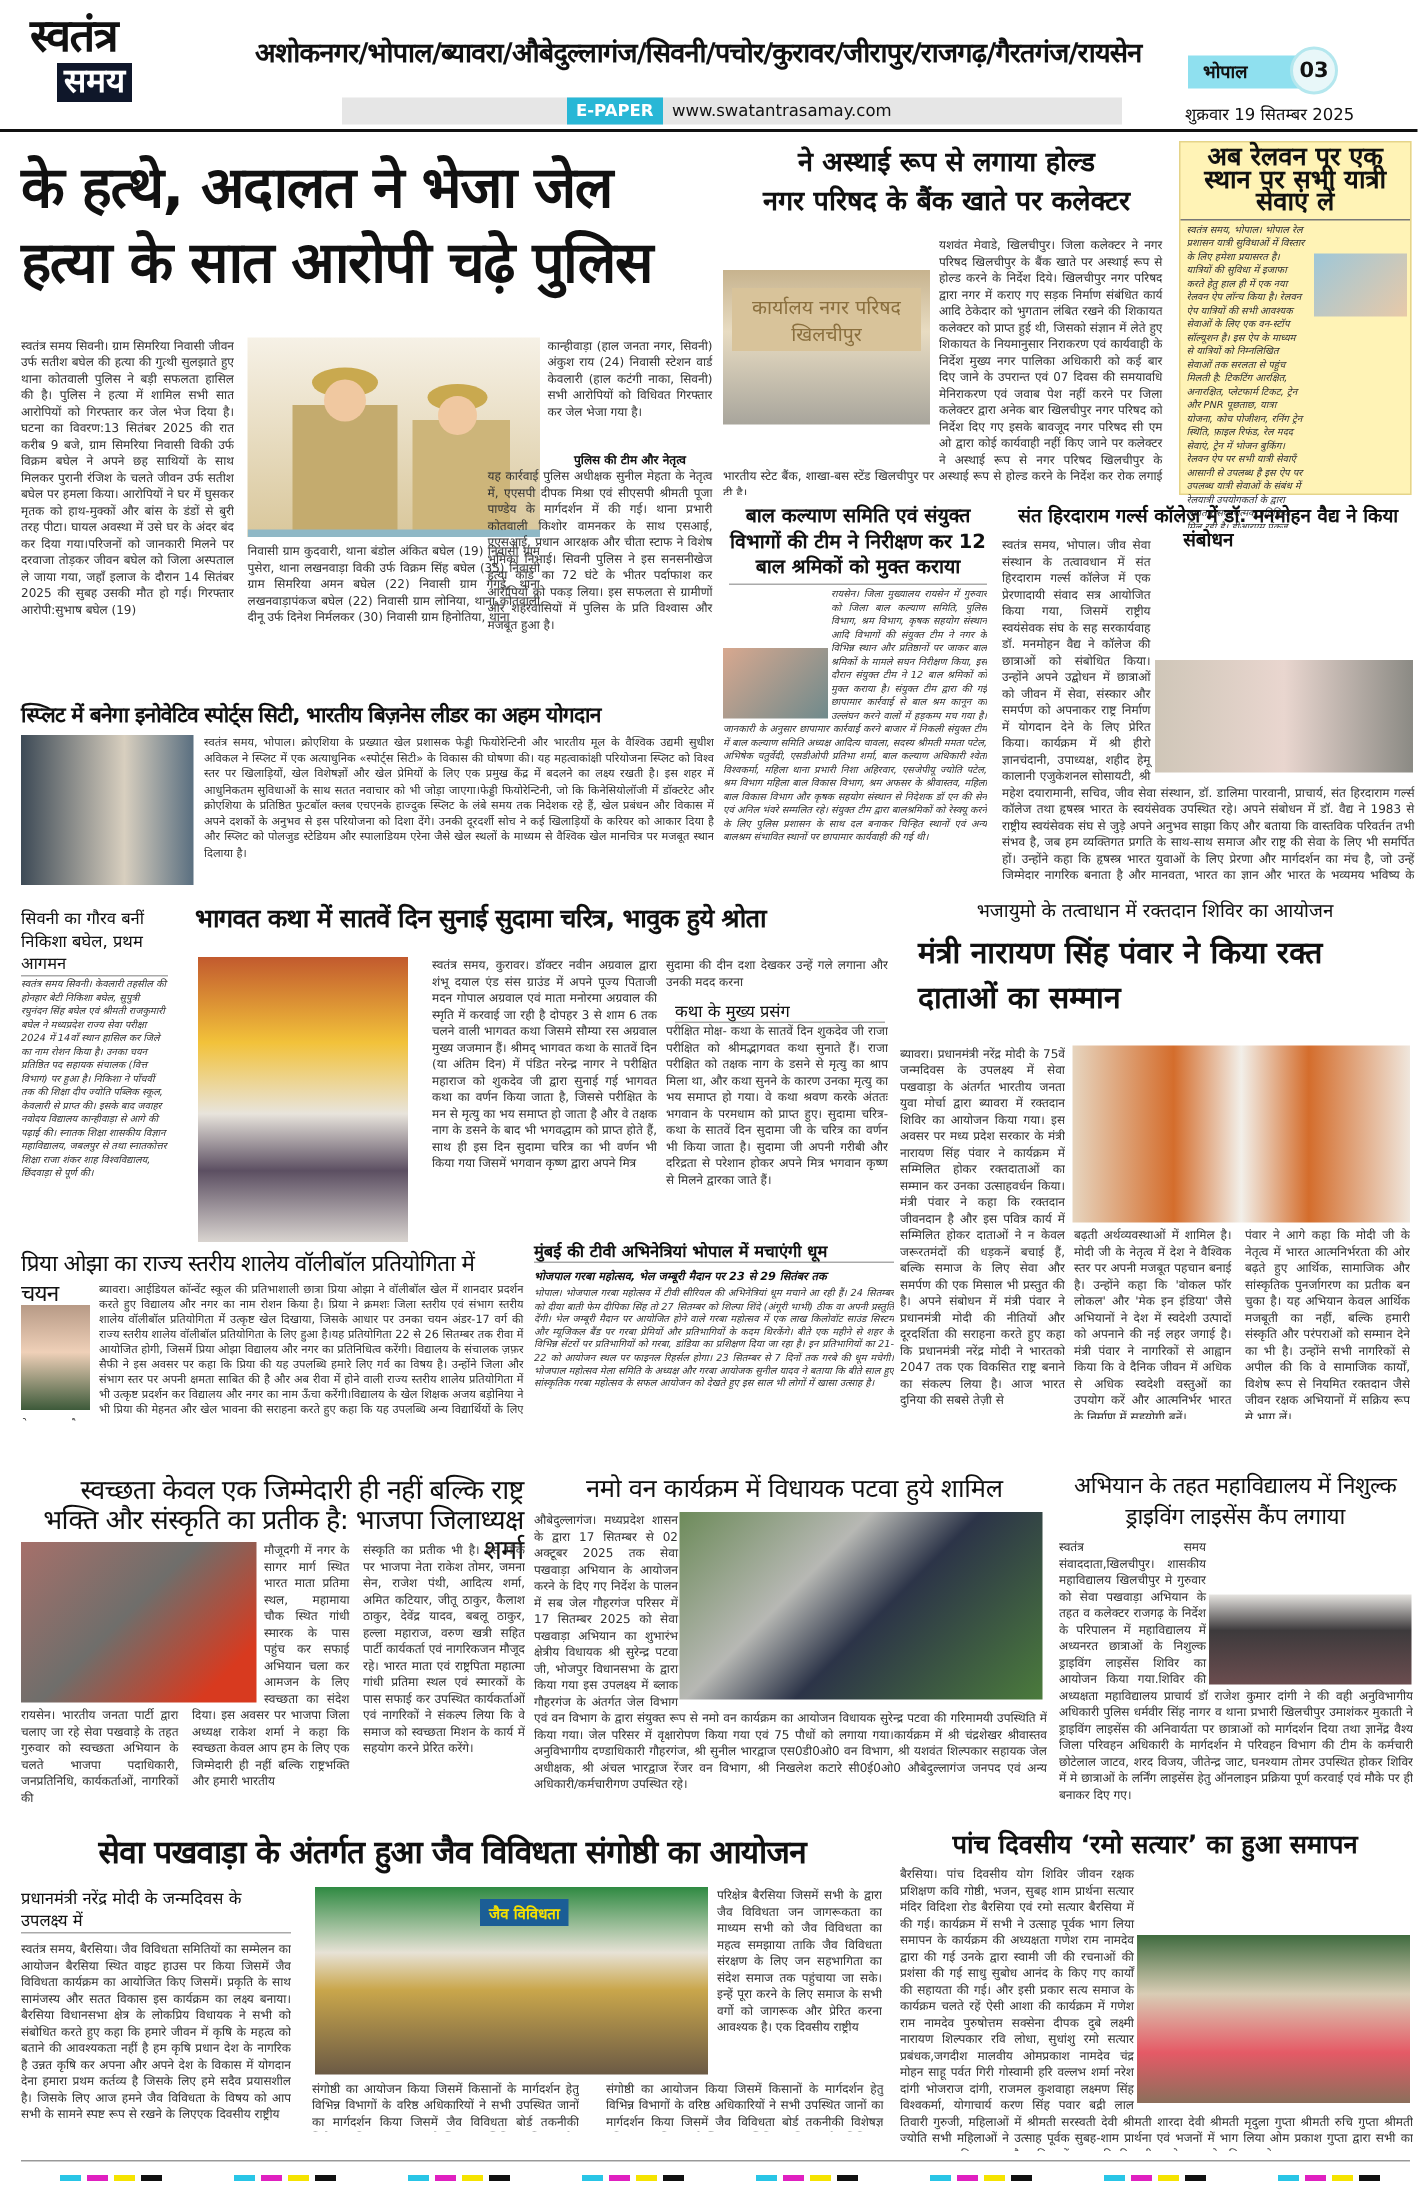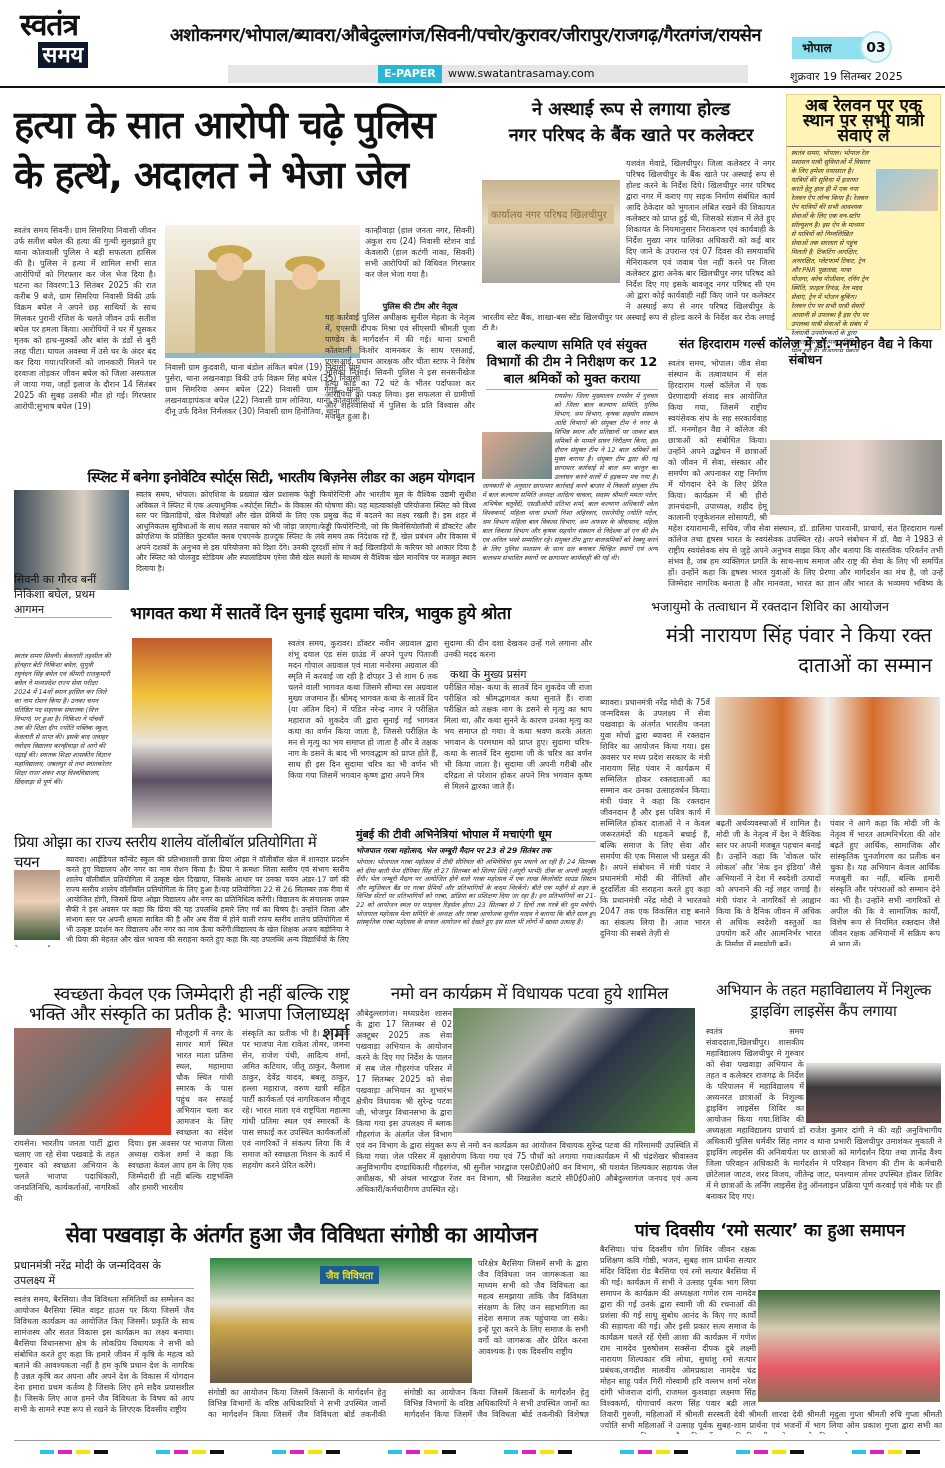--- a/index.html
+++ b/index.html
@@ -32,22 +32,22 @@
 <div class="abs cities">अशोकनगर/भोपाल/ब्यावरा/औबेदुल्लागंज/सिवनी/पचोर/कुरावर/जीरापुर/राजगढ़/गैरतगंज/रायसेन</div>
 <div class="abs bar"></div>
 <div class="abs epaper">E-PAPER</div>
 <div class="abs url">www.swatantrasamay.com</div>
 <div class="abs edition">भोपाल</div>
 <div class="abs pageno">03</div>
 <div class="abs date">शुक्रवार 19 सितम्बर 2025</div>
 <div class="abs rule"></div>
 
 <div class="abs h1" style="left:14px;top:100px;width:460px;font-size:38px;line-height:50px">
+  <div>के हत्थे, अदालत ने भेजा जेल</div>
   <div>हत्या के सात आरोपी चढ़े पुलिस</div>
-  <div>के हत्थे, अदालत ने भेजा जेल</div>
 </div>
 <div class="abs body" style="left:14px;top:225px;width:142px;height:220px">स्वतंत्र समय सिवनी। ग्राम सिमरिया निवासी जीवन उर्फ सतीश बघेल की हत्या की गुत्थी सुलझाते हुए थाना कोतवाली पुलिस ने बड़ी सफलता हासिल की है। पुलिस ने हत्या में शामिल सभी सात आरोपियों को गिरफ्तार कर जेल भेज दिया है। घटना का विवरण:13 सितंबर 2025 की रात करीब 9 बजे, ग्राम सिमरिया निवासी विकी उर्फ विक्रम बघेल ने अपने छह साथियों के साथ मिलकर पुरानी रंजिश के चलते जीवन उर्फ सतीश बघेल पर हमला किया। आरोपियों ने घर में घुसकर मृतक को हाथ-मुक्कों और बांस के डंडों से बुरी तरह पीटा। घायल अवस्था में उसे घर के अंदर बंद कर दिया गया।परिजनों को जानकारी मिलने पर दरवाजा तोड़कर जीवन बघेल को जिला अस्पताल ले जाया गया, जहाँ इलाज के दौरान 14 सितंबर 2025 की सुबह उसकी मौत हो गई। गिरफ्तार आरोपी:सुभाष बघेल (19)</div>
 <div class="abs photo" style="left:165px;top:225px;width:195px;height:133px;background:linear-gradient(180deg,#f6f1e6,#d9c79b)">
   <svg width="195" height="133" viewBox="0 0 195 133">
     <rect x="30" y="45" width="70" height="88" fill="#c4ab6e"></rect>
     <rect x="110" y="55" width="65" height="78" fill="#cdb57a"></rect>
     <ellipse cx="65" cy="30" rx="22" ry="10" fill="#c9a94f"></ellipse>
     <circle cx="65" cy="42" r="14" fill="#f0c8a0"></circle>
     <ellipse cx="140" cy="40" rx="20" ry="9" fill="#c9a94f"></ellipse>
     <circle cx="140" cy="52" r="13" fill="#f0c8a0"></circle>
@@ -57,21 +57,21 @@
 <div class="abs body" style="left:165px;top:362px;width:195px;height:84px">निवासी ग्राम कुदवारी, थाना बंडोल अंकित बघेल (19) निवासी ग्राम पुसेरा, थाना लखनवाड़ा विकी उर्फ विक्रम सिंह बघेल (35) निवासी ग्राम सिमरिया अमन बघेल (22) निवासी ग्राम गंगई, थाना लखनवाड़ापंकज बघेल (22) निवासी ग्राम लोनिया, थाना कोतवाली दीनू उर्फ दिनेश निर्मलकर (30) निवासी ग्राम हिनोतिया, थाना</div>
 <div class="abs body" style="left:365px;top:225px;width:110px;height:72px">कान्हीवाड़ा (हाल जनता नगर, सिवनी) अंकुश राय (24) निवासी स्टेशन वार्ड केवलारी (हाल कटंगी नाका, सिवनी) सभी आरोपियों को विधिवत गिरफ्तार कर जेल भेजा गया है।</div>
 <div class="abs" style="left:365px;top:300px;width:110px;font-size:8px;font-weight:bold;text-align:center">पुलिस की टीम और नेतृत्व</div>
 <div class="abs body" style="left:325px;top:312px;width:150px;height:134px">यह कार्रवाई पुलिस अधीक्षक सुनील मेहता के नेतृत्व में, एएसपी दीपक मिश्रा एवं सीएसपी श्रीमती पूजा पाण्डेय के मार्गदर्शन में की गई। थाना प्रभारी कोतवाली किशोर वामनकर के साथ एसआई, एएसआई, प्रधान आरक्षक और चीता स्टाफ ने विशेष भूमिका निभाई। सिवनी पुलिस ने इस सनसनीखेज हत्या कांड का 72 घंटे के भीतर पर्दाफाश कर आरोपियों को पकड़ लिया। इस सफलता से ग्रामीणों और शहरवासियों में पुलिस के प्रति विश्वास और मजबूत हुआ है।</div>
 
 <div class="abs h1" style="left:486px;top:96px;width:290px;font-size:18px;line-height:26px;text-align:center;letter-spacing:0">
   <div>ने अस्थाई रूप से लगाया होल्ड</div>
   <div>नगर परिषद के बैंक खाते पर कलेक्टर</div>
 </div>
 <div class="abs photo" style="left:482px;top:180px;width:138px;height:103px;background:linear-gradient(180deg,#c7b38e 0%,#e8dcc2 40%,#a8a59c 100%)">
-  <div style="margin:24px 6px;background:#d8c39a;color:#8a6f3e;font-size:10px;padding:3px">कार्यालय नगर परिषद खिलचीपुर</div>
+  <div style="margin:12px 6px;background:#d8c39a;color:#8a6f3e;font-size:13px;text-align:center;padding:3px">कार्यालय नगर परिषद खिलचीपुर</div>
 </div>
 <div class="abs body" style="left:482px;top:158px;width:293px;height:172px;text-indent:0">
   <div style="float:left;width:144px;height:128px;margin-top:22px"></div>
   <span>यशवंत मेवाडे, खिलचीपुर। जिला कलेक्टर ने नगर परिषद खिलचीपुर के बैंक खाते पर अस्थाई रूप से होल्ड करने के निर्देश दिये। खिलचीपुर नगर परिषद द्वारा नगर में कराए गए सड़क निर्माण संबंधित कार्य आदि ठेकेदार को भुगतान लंबित रखने की शिकायत कलेक्टर को प्राप्त हुई थी, जिसको संज्ञान में लेते हुए शिकायत के नियमानुसार निराकरण एवं कार्यवाही के निर्देश मुख्य नगर पालिका अधिकारी को कई बार दिए जाने के उपरान्त एवं 07 दिवस की समयावधि मेनिराकरण एवं जवाब पेश नहीं करने पर जिला कलेक्टर द्वारा अनेक बार खिलचीपुर नगर परिषद को निर्देश दिए गए इसके बावजूद नगर परिषद सी एम ओ द्वारा कोई कार्यवाही नहीं किए जाने पर कलेक्टर ने अस्थाई रूप से नगर परिषद खिलचीपुर के भारतीय स्टेट बैंक, शाखा-बस स्टेंड खिलचीपुर पर अस्थाई रूप से होल्ड करने के निर्देश कर रोक लगाई दी है।</span>
 </div>
 
 <div class="abs box-yellow" style="left:786px;top:94px;width:155px;height:236px">
   <div style="font-weight:bold;font-size:17px;line-height:15px;text-align:center;padding:3px 4px;border-bottom:1px solid #777">अब रेलवन पर एक स्थान पर सभी यात्री सेवाएं लें</div>
   <div style="float:right;width:62px;height:42px;margin:22px 2px 2px 2px;background:linear-gradient(135deg,#9ec7d8,#e8c9a8)"></div>
   <div class="body" style="font-size:6.5px;line-height:9px;padding:2px 4px;font-style:italic;text-align:left;height:205px">स्वतंत्र समय, भोपाल। भोपाल रेल प्रशासन यात्री सुविधाओं में विस्तार के लिए हमेशा प्रयासरत है। यात्रियों की सुविधा में इजाफा करते हेतु हाल ही में एक नया रेलवन ऐप लॉन्च किया है। रेलवन ऐप यात्रियों की सभी आवश्यक सेवाओं के लिए एक वन-स्टॉप सॉल्यूशन है। इस ऐप के माध्यम से यात्रियों को निम्नलिखित सेवाओं तक सरलता से पहुंच मिलती है: टिकटिंग आरक्षित, अनारक्षित, प्लेटफार्म टिकट, ट्रेन और PNR पूछताछ, यात्रा योजना, कोच पोजीशन, रनिंग ट्रेन स्थिति, फ़ाइल रिफंड, रेल मदद सेवाएं, ट्रेन में भोजन बुकिंग। रेलवन ऐप पर सभी यात्री सेवाएँ आसानी से उपलब्ध है इस ऐप पर उपलब्ध यात्री सेवाओं के संबंध में रेलयात्री उपयोगकर्ता के द्वारा लगातार सकारात्मक प्रतिक्रिया मिल रही है। डीआरएम पंकज त्यागी के मार्गदर्शन एवं सीनियर डीसीएम श्री सौरभ कटारिया के नेतृत्व में भोपाल रेल मंडल में दिनांक 17.09.2025 से 02.10.2025 तक जनजागरूकता अभियान चलाया जा रहा है।</div>
@@ -84,36 +84,36 @@
   <span>रायसेन। जिला मुख्यालय रायसेन में गुरुवार को जिला बाल कल्याण समिति, पुलिस विभाग, श्रम विभाग, कृषक सहयोग संस्थान आदि विभागों की संयुक्त टीम ने नगर के विभिन्न स्थान और प्रतिष्ठानों पर जाकर बाल श्रमिकों के मामले सघन निरीक्षण किया, इस दौरान संयुक्त टीम ने 12 बाल श्रमिकों को मुक्त कराया है। संयुक्त टीम द्वारा की गई छापामार कार्रवाई से बाल श्रम कानून का उल्लंघन करने वालों में हड़कम्प मच गया है। जानकारी के अनुसार छापामार कार्रवाई करने बाजार में निकली संयुक्त टीम में बाल कल्याण समिति अध्यक्ष आदित्य चावला, सदस्य श्रीमती ममता पटेल, अभिषेक चतुर्वेदी, एसडीओपी प्रतिभा शर्मा, बाल कल्याण अधिकारी श्वेता विश्वकर्मा, महिला थाना प्रभारी निशा अहिरवार, एसजेपीयू ज्योति पटेल, श्रम विभाग महिला बाल विकास विभाग, श्रम अफसर के श्रीवास्तव, महिला बाल विकास विभाग और कृषक सहयोग संस्थान से निदेशक डॉ एन की सेन एवं अनिल भंवरे सम्मलित रहे। संयुक्त टीम द्वारा बालश्रमिकों को रेस्क्यू करने के लिए पुलिस प्रशासन के साथ दल बनाकर चिन्हित स्थानों एवं अन्य बालश्रम संभावित स्थानों पर छापामार कार्यवाही की गई थी।</span>
 </div>
 
 <div class="abs h1" style="left:668px;top:336px;width:275px;font-size:12.5px;line-height:16px;letter-spacing:0;text-align:center">संत हिरदाराम गर्ल्स कॉलेज में डॉ. मनमोहन वैद्य ने किया संबोधन</div>
 <div class="abs photo" style="left:770px;top:440px;width:172px;height:75px;background:linear-gradient(90deg,#cfc6b8,#e9d6cf,#8b8a84)"></div>
 <div class="abs body" style="left:668px;top:358px;width:275px;height:230px">
   <div style="float:right;width:176px;height:78px;margin-top:82px"></div>
   <span>स्वतंत्र समय, भोपाल। जीव सेवा संस्थान के तत्वावधान में संत हिरदाराम गर्ल्स कॉलेज में एक प्रेरणादायी संवाद सत्र आयोजित किया गया, जिसमें राष्ट्रीय स्वयंसेवक संघ के सह सरकार्यवाह डॉ. मनमोहन वैद्य ने कॉलेज की छात्राओं को संबोधित किया। उन्होंने अपने उद्बोधन में छात्राओं को जीवन में सेवा, संस्कार और समर्पण को अपनाकर राष्ट्र निर्माण में योगदान देने के लिए प्रेरित किया। कार्यक्रम में श्री हीरो ज्ञानचंदानी, उपाध्यक्ष, शहीद हेमू कालानी एजुकेशनल सोसायटी, श्री महेश दयारामानी, सचिव, जीव सेवा संस्थान, डॉ. डालिमा पारवानी, प्राचार्य, संत हिरदाराम गर्ल्स कॉलेज तथा हृषस्त्र भारत के स्वयंसेवक उपस्थित रहे। अपने संबोधन में डॉ. वैद्य ने 1983 से राष्ट्रीय स्वयंसेवक संघ से जुड़े अपने अनुभव साझा किए और बताया कि वास्तविक परिवर्तन तभी संभव है, जब हम व्यक्तिगत प्रगति के साथ-साथ समाज और राष्ट्र की सेवा के लिए भी समर्पित हों। उन्होंने कहा कि हृषस्त्र भारत युवाओं के लिए प्रेरणा और मार्गदर्शन का मंच है, जो उन्हें जिम्मेदार नागरिक बनाता है और मानवता, भारत का ज्ञान और भारत के भव्यमय भविष्य के निर्माण की दिशा में आगे बढ़ाता है। इस अवसर पर श्री महेश दयारामानी और श्री हीरो ज्ञानचंदानी ने डॉ. वैद्य के प्रेरणादायी उद्बोधन तथा हृषस्त्र भारत के स्वयंसेवकों की सक्रिय भागीदारी के लिए आभार व्यक्त किया।</span>
 </div>
 
-<div class="abs h1" style="left:14px;top:467px;width:460px;font-size:14px;line-height:20px;letter-spacing:-0.5px;text-align:right">स्प्लिट में बनेगा इनोवेटिव स्पोर्ट्स सिटी, भारतीय बिज़नेस लीडर का अहम योगदान</div>
+<div class="abs h1" style="left:14px;top:467px;width:460px;font-size:14px;line-height:20px;letter-spacing:-0.5px;text-align:left">स्प्लिट में बनेगा इनोवेटिव स्पोर्ट्स सिटी, भारतीय बिज़नेस लीडर का अहम योगदान</div>
 <div class="abs photo" style="left:14px;top:490px;width:115px;height:100px;background:linear-gradient(90deg,#3d4a56,#d8cfbf 60%,#5a6f80)"></div>
 <div class="abs body" style="left:136px;top:490px;width:340px;height:100px;font-size:7.5px;line-height:10.5px">स्वतंत्र समय, भोपाल। क्रोएशिया के प्रख्यात खेल प्रशासक फेड्डी फियोरेन्टिनी और भारतीय मूल के वैश्विक उद्यमी सुधीश अविकल ने स्प्लिट में एक अत्याधुनिक «स्पोर्ट्स सिटी» के विकास की घोषणा की। यह महत्वाकांक्षी परियोजना स्प्लिट को विश्व स्तर पर खिलाड़ियों, खेल विशेषज्ञों और खेल प्रेमियों के लिए एक प्रमुख केंद्र में बदलने का लक्ष्य रखती है। इस शहर में आधुनिकतम सुविधाओं के साथ सतत नवाचार को भी जोड़ा जाएगा।फेड्डी फियोरेन्टिनी, जो कि किनेसियोलॉजी में डॉक्टरेट और क्रोएशिया के प्रतिष्ठित फुटबॉल क्लब एचएनके हाज्दुक स्प्लिट के लंबे समय तक निदेशक रहे हैं, खेल प्रबंधन और विकास में अपने दशकों के अनुभव से इस परियोजना को दिशा देंगे। उनकी दूरदर्शी सोच ने कई खिलाड़ियों के करियर को आकार दिया है और स्प्लिट को पोलजुड स्टेडियम और स्पालाडियम एरेना जैसे खेल स्थलों के माध्यम से वैश्विक खेल मानचित्र पर मजबूत स्थान दिलाया है।</div>
 
-<div class="abs" style="left:14px;top:572px;width:98px;font-size:11px;line-height:15px;border-bottom:1px solid #aaa">सिवनी का गौरव बनीं निकिशा बघेल, प्रथम आगमन</div>
+<div class="abs" style="left:14px;top:605px;width:98px;font-size:11px;line-height:15px;border-bottom:1px solid #aaa">सिवनी का गौरव बनीं निकिशा बघेल, प्रथम आगमन</div>
 <div class="abs body" style="left:14px;top:652px;width:98px;height:178px;font-style:italic;font-size:6.5px;line-height:9px;text-align:left">स्वतंत्र समय सिवनी। केवलारी तहसील की होनहार बेटी निकिशा बघेल, सुपुत्री रघुनंदन सिंह बघेल एवं श्रीमती राजकुमारी बघेल ने मध्यप्रदेश राज्य सेवा परीक्षा 2024 में 14वाँ स्थान हासिल कर जिले का नाम रोशन किया है। उनका चयन प्रतिष्ठित पद सहायक संचालक (वित्त विभाग) पर हुआ है। निकिशा ने पाँचवीं तक की शिक्षा दीप ज्योति पब्लिक स्कूल, केवलारी से प्राप्त की। इसके बाद जवाहर नवोदय विद्यालय कान्हीवाड़ा से आगे की पढ़ाई की। स्नातक शिक्षा शासकीय विज्ञान महाविद्यालय, जबलपुर से तथा स्नातकोत्तर शिक्षा राजा शंकर शाह विश्वविद्यालय, छिंदवाड़ा से पूर्ण की।</div>
 
 <div class="abs h1" style="left:130px;top:602px;width:460px;font-size:17px;line-height:22px;letter-spacing:-0.5px">भागवत कथा में सातवें दिन सुनाई सुदामा चरित्र, भावुक हुये श्रोता</div>
 <div class="abs photo" style="left:132px;top:638px;width:140px;height:190px;background:linear-gradient(180deg,#c25a2e 0%,#f2c23a 30%,#e8e4dc 55%,#5c4f62 75%,#d9d4d0 100%)"></div>
 <div class="abs body" style="left:288px;top:638px;width:150px;height:192px">स्वतंत्र समय, कुरावर। डॉक्टर नवीन अग्रवाल द्वारा शंभू दयाल एंड संस ग्राउंड में अपने पूज्य पिताजी मदन गोपाल अग्रवाल एवं माता मनोरमा अग्रवाल की स्मृति में करवाई जा रही है दोपहर 3 से शाम 6 तक चलने वाली भागवत कथा जिसमे सौम्या रस अग्रवाल मुख्य जजमान हैं। श्रीमद् भागवत कथा के सातवें दिन (या अंतिम दिन) में पंडित नरेन्द्र नागर ने परीक्षित महाराज को शुकदेव जी द्वारा सुनाई गई भागवत कथा का वर्णन किया जाता है, जिससे परीक्षित के मन से मृत्यु का भय समाप्त हो जाता है और वे तक्षक नाग के डसने के बाद भी भगवद्धाम को प्राप्त होते हैं, साथ ही इस दिन सुदामा चरित्र का भी वर्णन भी किया गया जिसमें भगवान कृष्ण द्वारा अपने मित्र</div>
 <div class="abs body" style="left:444px;top:638px;width:148px;height:24px">सुदामा की दीन दशा देखकर उन्हें गले लगाना और उनकी मदद करना</div>
 <div class="abs" style="left:450px;top:666px;width:140px;font-size:11px;border-bottom:1px solid #aaa">कथा के मुख्य प्रसंग</div>
 <div class="abs body" style="left:444px;top:682px;width:148px;height:148px">परीक्षित मोक्ष- कथा के सातवें दिन शुकदेव जी राजा परीक्षित को श्रीमद्भागवत कथा सुनाते हैं। राजा परीक्षित को तक्षक नाग के डसने से मृत्यु का श्राप मिला था, और कथा सुनने के कारण उनका मृत्यु का भय समाप्त हो गया। वे कथा श्रवण करके अंततः भगवान के परमधाम को प्राप्त हुए। सुदामा चरित्र- कथा के सातवें दिन सुदामा जी के चरित्र का वर्णन भी किया जाता है। सुदामा जी अपनी गरीबी और दरिद्रता से परेशान होकर अपने मित्र भगवान कृष्ण से मिलने द्वारका जाते हैं।</div>
 
 <div class="abs" style="left:600px;top:598px;width:340px;font-size:12.5px;text-align:center">भजायुमो के तत्वाधान में रक्तदान शिविर का आयोजन</div>
-<div class="abs h1" style="left:612px;top:620px;width:320px;font-size:20px;line-height:30px;letter-spacing:0;text-align:right;font-weight:normal">मंत्री नारायण सिंह पंवार ने किया रक्त दाताओं का सम्मान</div>
+<div class="abs h1" style="left:612px;top:620px;width:320px;font-size:20px;line-height:30px;letter-spacing:0;text-align:left;font-weight:bold">मंत्री नारायण सिंह पंवार ने किया रक्त दाताओं का सम्मान</div>
 <div class="abs photo" style="left:715px;top:697px;width:225px;height:118px;background:linear-gradient(90deg,#e7d5bf,#d46d2c 30%,#f2efe9 50%,#d46d2c 70%,#efe6dc)"></div>
 <div class="abs body" style="left:600px;top:697px;width:110px;height:248px">ब्यावरा। प्रधानमंत्री नरेंद्र मोदी के 75वें जन्मदिवस के उपलक्ष्य में सेवा पखवाड़ा के अंतर्गत भारतीय जनता युवा मोर्चा द्वारा ब्यावरा में रक्तदान शिविर का आयोजन किया गया। इस अवसर पर मध्य प्रदेश सरकार के मंत्री नारायण सिंह पंवार ने कार्यक्रम में सम्मिलित होकर रक्तदाताओं का सम्मान कर उनका उत्साहवर्धन किया।मंत्री पंवार ने कहा कि रक्तदान जीवनदान है और इस पवित्र कार्य में सम्मिलित होकर दाताओं ने न केवल जरूरतमंदों की धड़कनें बचाई हैं, बल्कि समाज के लिए सेवा और समर्पण की एक मिसाल भी प्रस्तुत की है। अपने संबोधन में मंत्री पंवार ने प्रधानमंत्री मोदी की नीतियों और दूरदर्शिता की सराहना करते हुए कहा कि प्रधानमंत्री नरेंद्र मोदी ने भारतको 2047 तक एक विकसित राष्ट्र बनाने का संकल्प लिया है। आज भारत दुनिया की सबसे तेज़ी से</div>
 <div class="abs body" style="left:716px;top:818px;width:105px;height:128px">बढ़ती अर्थव्यवस्थाओं में शामिल है। मोदी जी के नेतृत्व में देश ने वैश्विक स्तर पर अपनी मजबूत पहचान बनाई है। उन्होंने कहा कि 'वोकल फॉर लोकल' और 'मेक इन इंडिया' जैसे अभियानों ने देश में स्वदेशी उत्पादों को अपनाने की नई लहर जगाई है। मंत्री पंवार ने नागरिकों से आह्वान किया कि वे दैनिक जीवन में अधिक से अधिक स्वदेशी वस्तुओं का उपयोग करें और आत्मनिर्भर भारत के निर्माण में सहयोगी बनें।</div>
 <div class="abs body" style="left:830px;top:818px;width:110px;height:128px">पंवार ने आगे कहा कि मोदी जी के नेतृत्व में भारत आत्मनिर्भरता की ओर बढ़ते हुए आर्थिक, सामाजिक और सांस्कृतिक पुनर्जागरण का प्रतीक बन चुका है। यह अभियान केवल आर्थिक मजबूती का नहीं, बल्कि हमारी संस्कृति और परंपराओं को सम्मान देने का भी है। उन्होंने सभी नागरिकों से अपील की कि वे सामाजिक कार्यों, विशेष रूप से नियमित रक्तदान जैसे जीवन रक्षक अभियानों में सक्रिय रूप से भाग लें।</div>
 
 <div class="abs h1" style="left:14px;top:832px;width:330px;font-size:15px;line-height:20px;letter-spacing:-0.5px;font-weight:normal">प्रिया ओझा का राज्य स्तरीय शालेय वॉलीबॉल प्रतियोगिता में चयन</div>
 <div class="abs photo" style="left:14px;top:870px;width:46px;height:70px;background:linear-gradient(180deg,#b79a86,#efd0b8 45%,#3d5a3a)"></div>
 <div class="abs body" style="left:14px;top:855px;width:335px;height:92px;font-size:7.5px;line-height:10px">
   <div style="float:left;width:52px;height:72px;margin-top:12px"></div>
   <span>ब्यावरा। आईडियल कॉन्वेंट स्कूल की प्रतिभाशाली छात्रा प्रिया ओझा ने वॉलीबॉल खेल में शानदार प्रदर्शन करते हुए विद्यालय और नगर का नाम रोशन किया है। प्रिया ने क्रमशः जिला स्तरीय एवं संभाग स्तरीय शालेय वॉलीबॉल प्रतियोगिता में उत्कृष्ट खेल दिखाया, जिसके आधार पर उनका चयन अंडर-17 वर्ग की राज्य स्तरीय शालेय वॉलीबॉल प्रतियोगिता के लिए हुआ है।यह प्रतियोगिता 22 से 26 सितम्बर तक रीवा में आयोजित होगी, जिसमें प्रिया ओझा विद्यालय और नगर का प्रतिनिधित्व करेंगी। विद्यालय के संचालक ज़फ़र सैफी ने इस अवसर पर कहा कि प्रिया की यह उपलब्धि हमारे लिए गर्व का विषय है। उन्होंने जिला और संभाग स्तर पर अपनी क्षमता साबित की है और अब रीवा में होने वाली राज्य स्तरीय शालेय प्रतियोगिता में भी उत्कृष्ट प्रदर्शन कर विद्यालय और नगर का नाम ऊँचा करेंगी।विद्यालय के खेल शिक्षक अजय बड़ोनिया ने भी प्रिया की मेहनत और खेल भावना की सराहना करते हुए कहा कि यह उपलब्धि अन्य विद्यार्थियों के लिए प्रेरणादायक है।</span>

